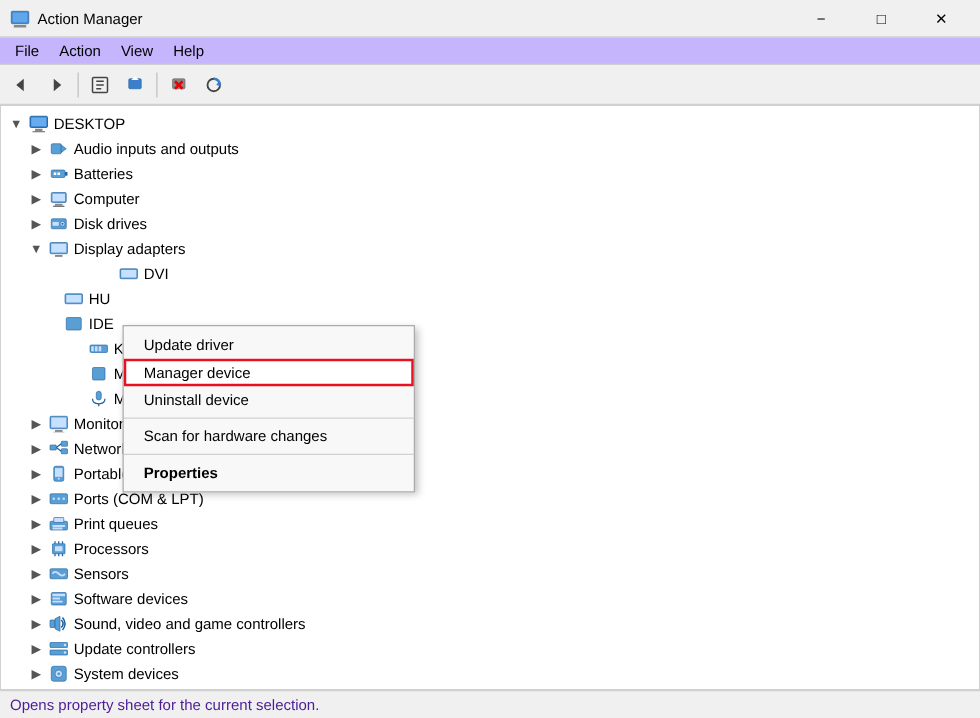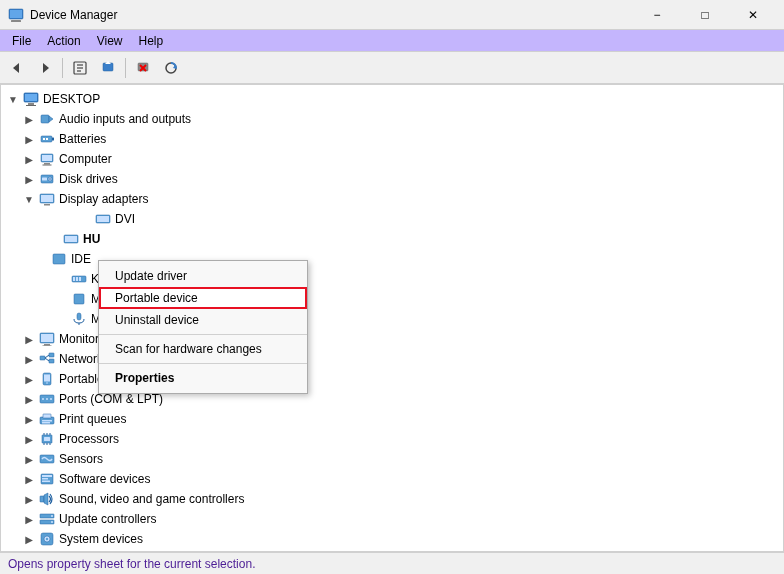--- a/index.html
+++ b/index.html
@@ -147,21 +147,21 @@
     .tree-label {
       font-size: 12px;
       margin-left: 2px;
     }
 
     
     .context-menu {
       position: absolute;
       left: 97px;
       top: 175px;
-      width: 210px;
+      width: 234px;
       background: #f8f8f8;
       border: 1px solid #ababab;
       box-shadow: 2px 2px 6px rgba(0,0,0,0.25);
       z-index: 100;
       padding: 4px 0;
     }
     .ctx-item {
       padding: 4px 16px;
       cursor: pointer;
       font-size: 12px;
@@ -199,21 +199,21 @@
 <body>
 
 <div class="title-bar">
   <div class="title-bar-icon">
     <svg width="16" height="16" viewBox="0 0 16 16">
       <rect x="1" y="2" width="14" height="10" rx="1" fill="#3a7fc9" stroke="#2060a0" stroke-width="0.5"></rect>
       <rect x="3" y="13" width="10" height="2" rx="0.5" fill="#888"></rect>
       <rect x="2" y="3" width="12" height="8" fill="#7bbfff" opacity="0.6"></rect>
     </svg>
   </div>
-  <span class="title-bar-text">Device Manager</span>
+  <span class="title-bar-text">Action Manager</span>
   <div class="title-bar-controls">
     <button class="title-bar-btn">−</button>
     <button class="title-bar-btn">□</button>
     <button class="title-bar-btn close">✕</button>
   </div>
 </div>
 
 <div class="menu-bar">
   <div class="menu-item">File</div>
   <div class="menu-item">Action</div>
@@ -345,21 +345,21 @@
     <div class="tree-item" style="padding-left:76px;">
       <span class="tree-toggle" style="visibility:hidden;">▶</span>
       <span class="tree-icon">
         <svg width="16" height="14" viewBox="0 0 16 14">
             <rect x="1" y="3" width="14" height="8" rx="1" fill="#5a9fd4" stroke="#2060a0" stroke-width="0.5"></rect>
             <rect x="2" y="4" width="12" height="6" fill="#c8e0ff"></rect>
           </svg>
       </span>
       <span class="tree-label">DVI</span>
     </div>
-    <div class="tree-item" style="padding-left:44px;font-weight:bold;">
+    <div class="tree-item" style="padding-left:32px;">
       <span class="tree-toggle" style="visibility:hidden;">▶</span>
       <span class="tree-icon">
         <svg width="16" height="14" viewBox="0 0 16 14">
             <rect x="1" y="3" width="14" height="8" rx="1" fill="#5a9fd4" stroke="#2060a0" stroke-width="0.5"></rect>
             <rect x="2" y="4" width="12" height="6" fill="#c8e0ff"></rect>
           </svg>
       </span>
       <span class="tree-label">HU</span>
     </div>
     <div class="tree-item" style="padding-left:32px;">
@@ -551,21 +551,21 @@
     <div class="tree-item" style="padding-left:20px;">
       <span class="tree-toggle">▶</span>
       <span class="tree-icon">
         
       </span>
 
     </div>
 
     <div class="context-menu">
       <div class="ctx-item">Update driver</div>
-      <div class="ctx-item highlighted">Portable device</div>
+      <div class="ctx-item highlighted">Manager device</div>
       <div class="ctx-item">Uninstall device</div>
       <div class="ctx-separator"></div>
       <div class="ctx-item">Scan for hardware changes</div>
       <div class="ctx-separator"></div>
       <div class="ctx-item bold">Properties</div>
     </div>
 
   </div>
 </div>
 

